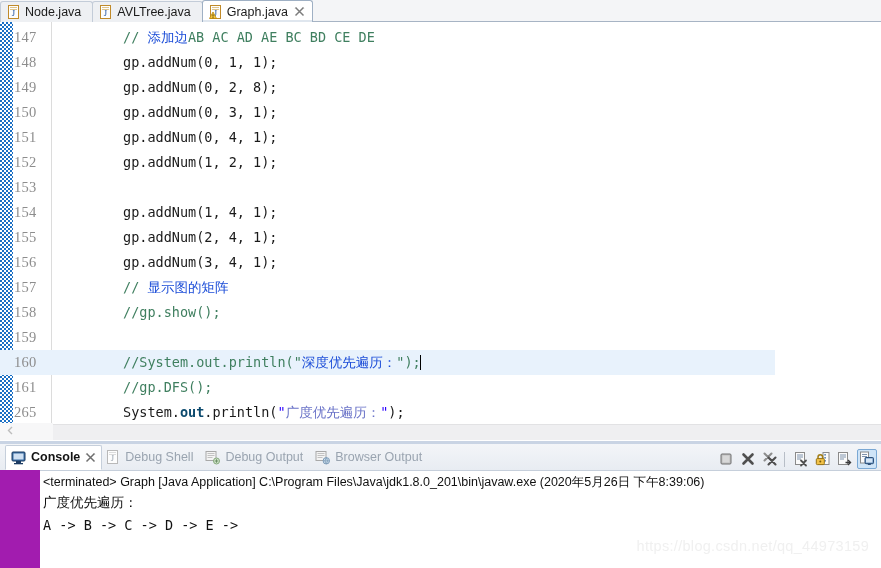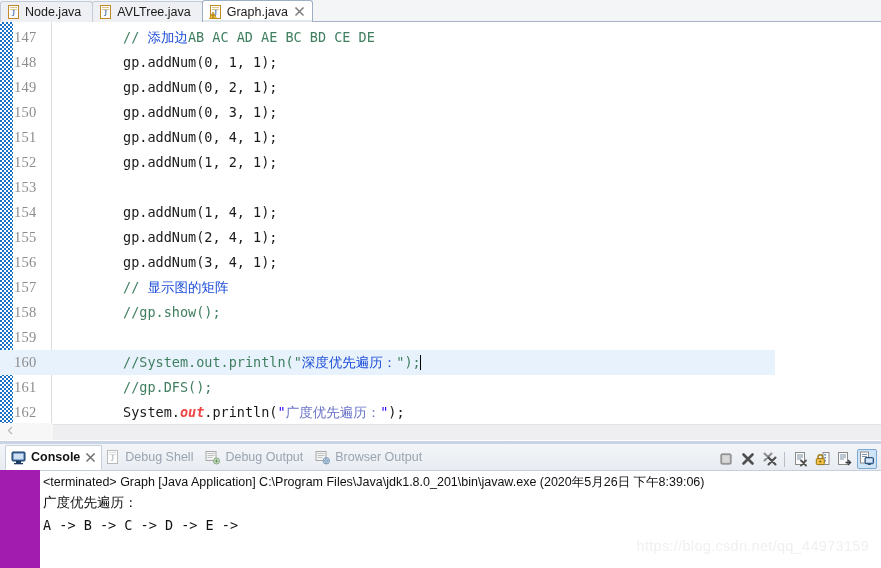--- a/index.html
+++ b/index.html
@@ -133,21 +133,21 @@
     position: absolute;
     left: 58px; top: 0;
     font-family: "DejaVu Sans Mono", monospace;
     font-size: 13.5px;
     color: #1a1a1a;
   }
   .cm   { color: #3f7f5f; }
   .cmcn { color: #1d4ed8; }
   .str  { color: #2a00ff; }
   .strcn{ color: #6a73c8; }
-  .fld  { color: #ef4444; font-style: italic; font-weight: bold; }
+  .fld  { color: #0c4a6e; font-weight: bold; }
   .cursor {
     display: inline-block;
     width: 1px; height: 15px;
     background: #000;
     vertical-align: -3px;
     margin-left: -1px;
   }
 
   
   .hscroll {
@@ -331,34 +331,34 @@
 </div>
 
 <div class="editor">
   <div class="quickdiff"></div>
   <div class="quickdiff-edge"></div>
   <div class="gutter"></div>
   <div class="gutter-sep"></div>
   <div class="code-lines" id="code-lines">
       <div class="line"><span class="ln">147</span><span class="lt"><span>        </span><span class="cm">// </span><span class="cmcn">添加边</span><span class="cm">AB AC AD AE BC BD CE DE</span></span></div>
       <div class="line"><span class="ln">148</span><span class="lt"><span>        </span><span>gp.addNum(0, 1, 1);</span></span></div>
-      <div class="line"><span class="ln">149</span><span class="lt"><span>        </span><span>gp.addNum(0, 2, 1);</span></span></div>
+      <div class="line"><span class="ln">149</span><span class="lt"><span>        </span><span>gp.addNum(0, 2, 8);</span></span></div>
       <div class="line"><span class="ln">150</span><span class="lt"><span>        </span><span>gp.addNum(0, 3, 1);</span></span></div>
       <div class="line"><span class="ln">151</span><span class="lt"><span>        </span><span>gp.addNum(0, 4, 1);</span></span></div>
       <div class="line"><span class="ln">152</span><span class="lt"><span>        </span><span>gp.addNum(1, 2, 1);</span></span></div>
       <div class="line"><span class="ln">153</span><span class="lt"><span>        </span></span></div>
       <div class="line"><span class="ln">154</span><span class="lt"><span>        </span><span>gp.addNum(1, 4, 1);</span></span></div>
       <div class="line"><span class="ln">155</span><span class="lt"><span>        </span><span>gp.addNum(2, 4, 1);</span></span></div>
       <div class="line"><span class="ln">156</span><span class="lt"><span>        </span><span>gp.addNum(3, 4, 1);</span></span></div>
       <div class="line"><span class="ln">157</span><span class="lt"><span>        </span><span class="cm">// </span><span class="cmcn">显示图的矩阵</span></span></div>
       <div class="line"><span class="ln">158</span><span class="lt"><span>        </span><span class="cm">//gp.show();</span></span></div>
       <div class="line"><span class="ln">159</span><span class="lt"><span>        </span><span></span></span></div>
       <div class="line current"><span class="ln">160</span><span class="lt"><span>        </span><span class="cm">//System.out.println("</span><span class="cmcn">深度优先遍历：</span><span class="cm">");</span><span class="cursor"></span></span></div>
       <div class="line"><span class="ln">161</span><span class="lt"><span>        </span><span class="cm">//gp.DFS();</span></span></div>
-      <div class="line"><span class="ln">162</span><span class="lt"><span>        </span><span>System.</span><span class="fld">out</span><span>.println(</span><span class="str">"</span><span class="strcn">广度优先遍历：</span><span class="str">"</span><span>);</span></span></div>
+      <div class="line"><span class="ln">265</span><span class="lt"><span>        </span><span>System.</span><span class="fld">out</span><span>.println(</span><span class="str">"</span><span class="strcn">广度优先遍历：</span><span class="str">"</span><span>);</span></span></div>
     </div>
 </div>
 
 <div class="hscroll-left">
   <svg class="hs-arrow" viewBox="0 0 9 9">
     <path d="M6 1 L2.5 4.5 L6 8" fill="none" stroke="#777" stroke-width="1.4"></path>
   </svg>
 </div>
 <div class="hscroll"></div>
 

